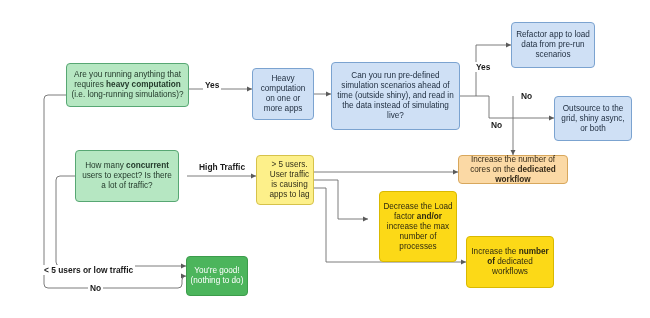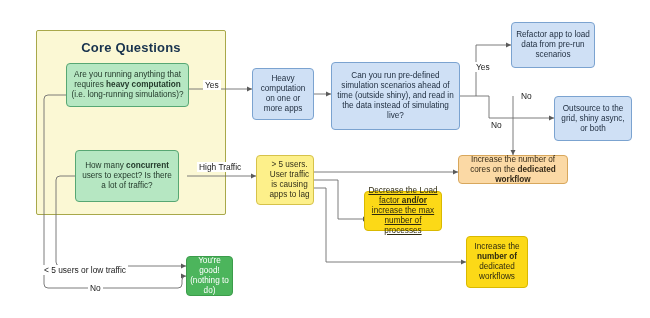--- a/index.html
+++ b/index.html
@@ -87,36 +87,33 @@
   }
   .n-greenfill {
     background: #4cb55c;
     border: 1px solid #3c9c4b;
     color: #ffffff;
     font-size: 8.2px;
   }
   .edge-label {
     position: absolute;
     font-size: 8.4px;
-    font-weight: normal;
+    font-weight: bold;
     color: #1a1a1a;
     background: #ffffff;
     padding: 0 2px;
     white-space: nowrap;
   }
   b { font-weight: bold; }
 </style>
 </head>
 <body>
 
 <div id="canvas">
 
-  <div class="group-panel" id="core-panel" style="left: 36px; top: 30px; width: 190px; height: 185px;">
-    <div class="group-title" style="top: 9px;">Core Questions</div>
-  </div>
 
   <svg class="wires" id="wire-layer">
     <defs>
       <marker id="arrowhead" markerWidth="7" markerHeight="7" refX="6" refY="3" orient="auto" markerUnits="strokeWidth">
         <path d="M0,0 L6,3 L0,6 z" fill="#5a5a5a"></path>
       </marker>
     </defs>
     <g id="wire-group">
         <path d="M 189 89 L 252 89" fill="none" stroke="#6e6e6e" stroke-width="0.9" marker-end="url(#arrowhead)"></path>
         <path d="M 314 94 L 331 94" fill="none" stroke="#6e6e6e" stroke-width="0.9" marker-end="url(#arrowhead)"></path>
@@ -151,27 +148,27 @@
       </div>
       <div class="node n-blue" style="left: 554px; top: 96px; width: 78px; height: 45px;">
         <span class="txt">Outsource to the grid, shiny async, or both</span>
       </div>
       <div class="node n-lightyellow" style="left: 256px; top: 155px; width: 58px; height: 50px; padding-left: 12px;">
         <span class="txt">&gt; 5 users. User traffic is causing apps to lag</span>
       </div>
       <div class="node n-orange" style="left: 458px; top: 155px; width: 110px; height: 29px;">
         <span class="txt">Increase the number of cores on the <b>dedicated workflow</b></span>
       </div>
-      <div class="node n-gold" style="left: 364px; top: 191px; width: 78px; height: 40px; text-decoration: underline;">
+      <div class="node n-gold" style="left: 379px; top: 191px; width: 78px; height: 71px;">
         <span class="txt">Decrease the Load factor <b>and/or</b> increase the max number of processes</span>
       </div>
-      <div class="node n-gold" style="left: 466px; top: 236px; width: 62px; height: 52px;">
+      <div class="node n-gold" style="left: 466px; top: 236px; width: 88px; height: 52px;">
         <span class="txt">Increase the <b>number of</b> dedicated workflows</span>
       </div>
-      <div class="node n-greenfill" style="left: 186px; top: 256px; width: 47px; height: 40px;">
+      <div class="node n-greenfill" style="left: 186px; top: 256px; width: 62px; height: 40px;">
         <span class="txt">You're good! (nothing to do)</span>
       </div>
     </div>
   <div id="label-layer">
       <div class="edge-label" style="left: 203px; top: 80px;">Yes</div>
       <div class="edge-label" style="left: 197px; top: 162px;">High Traffic</div>
       <div class="edge-label" style="left: 474px; top: 62px;">Yes</div>
       <div class="edge-label" style="left: 519px; top: 91px;">No</div>
       <div class="edge-label" style="left: 489px; top: 120px;">No</div>
       <div class="edge-label" style="left: 42px; top: 265px;">&lt; 5 users or low traffic</div>

